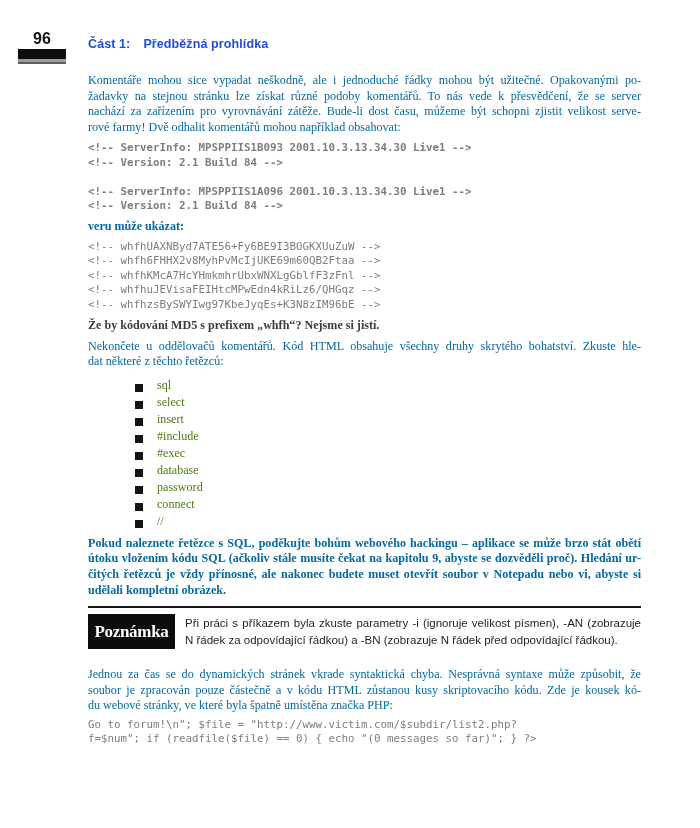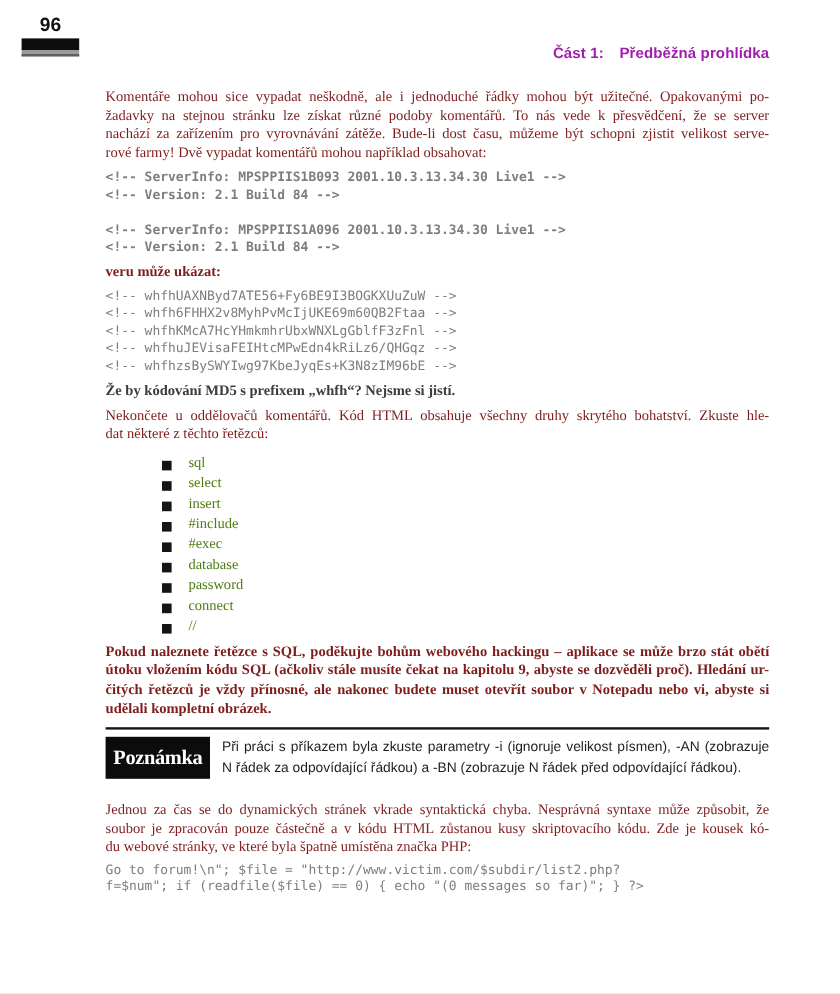--- a/index.html
+++ b/index.html
@@ -2,34 +2,34 @@
 <html><head>
 <meta charset="utf-8">
 <style>
   * { margin:0; padding:0; box-sizing:border-box; }
   html,body { background:#e8e8e8; }
   .page {
     position:relative; width:700px; height:828px; background:#ffffff;
     overflow:hidden; font-family:"Liberation Serif", serif;
   }
   
-  .folio { position:absolute; left:18px; top:13px; width:48px; }
+  .folio { position:absolute; left:18px; top:30px; width:48px; }
   .folio-num { font:bold 16px/18px "Liberation Sans", sans-serif; color:#111; text-align:center; }
   .folio-bar-black { height:10px; background:#0d0d0d; margin-top:1px; }
   .folio-bar-gray { height:5px; background:#9c9c9c; border-bottom:2px solid #5f5f5f; }
 
   .content { position:absolute; left:88px; top:0; width:553px; }
 
   .running-header {
     margin-top:37px; font:bold 12.5px/14px "Liberation Sans", sans-serif;
-    color:#a21caf; letter-spacing:0.1px;text-align:right;
+    color:#1d4ed8; letter-spacing:0.1px;
   }
   .rh-title { margin-left:13px; }
 
-  .para { font:12.1px/15.6px "Liberation Serif", serif; color:#7f1d1d; }
+  .para { font:12.1px/15.6px "Liberation Serif", serif; color:#0369a1; }
   .para .tline { text-align:justify; text-align-last:justify; }
   .para .tline:last-child { text-align-last:left; }
   .para-single { font:12.1px/15.6px "Liberation Serif", serif; color:#3c3c3c; }
 
   .code { font:10.8px/14.4px "DejaVu Sans Mono", monospace; color:#7d7d7d; }
   .code .tline:empty::before { content:"\00a0"; }
 
   .mt22 { margin-top:22px; }
   .mt18 { margin-top:18px; }
   .mt6  { margin-top:6px;font-weight:bold; }
@@ -69,21 +69,21 @@
   <div class="content">
 
     <div class="running-header">
       <span>Část 1:</span><span class="rh-title">Předběžná prohlídka</span>
     </div>
 
     <div class="para mt22">
         <div class="tline">Komentáře mohou sice vypadat neškodně, ale i jednoduché řádky mohou být užitečné. Opakovanými po-</div>
         <div class="tline">žadavky na stejnou stránku lze získat různé podoby komentářů. To nás vede k přesvědčení, že se server</div>
         <div class="tline">nachází za zařízením pro vyrovnávání zátěže. Bude-li dost času, můžeme být schopni zjistit velikost serve-</div>
-        <div class="tline">rové farmy! Dvě vypadat komentářů mohou například obsahovat:</div>
+        <div class="tline">rové farmy! Dvě odhalit komentářů mohou například obsahovat:</div>
       </div>
 
     <div class="code mt6">
         <div class="tline">&lt;!-- ServerInfo: MPSPPIIS1B093 2001.10.3.13.34.30 Live1 --&gt;</div>
         <div class="tline">&lt;!-- Version: 2.1 Build 84 --&gt;</div>
         <div class="tline"></div>
         <div class="tline">&lt;!-- ServerInfo: MPSPPIIS1A096 2001.10.3.13.34.30 Live1 --&gt;</div>
         <div class="tline">&lt;!-- Version: 2.1 Build 84 --&gt;</div>
       </div>
 

